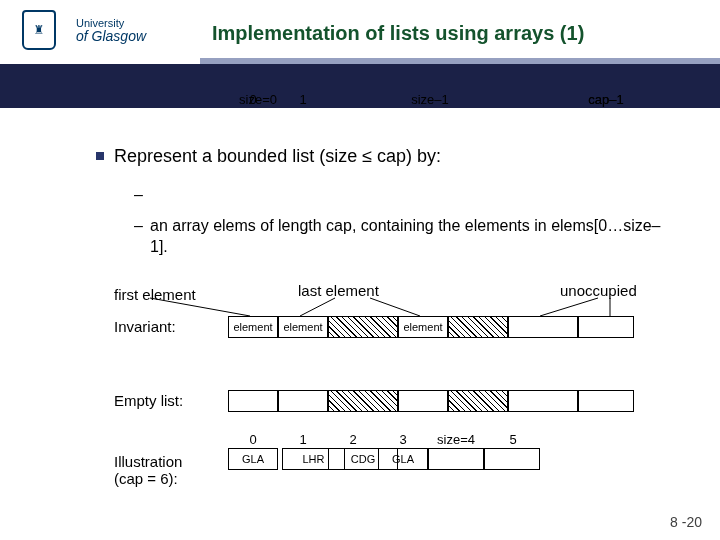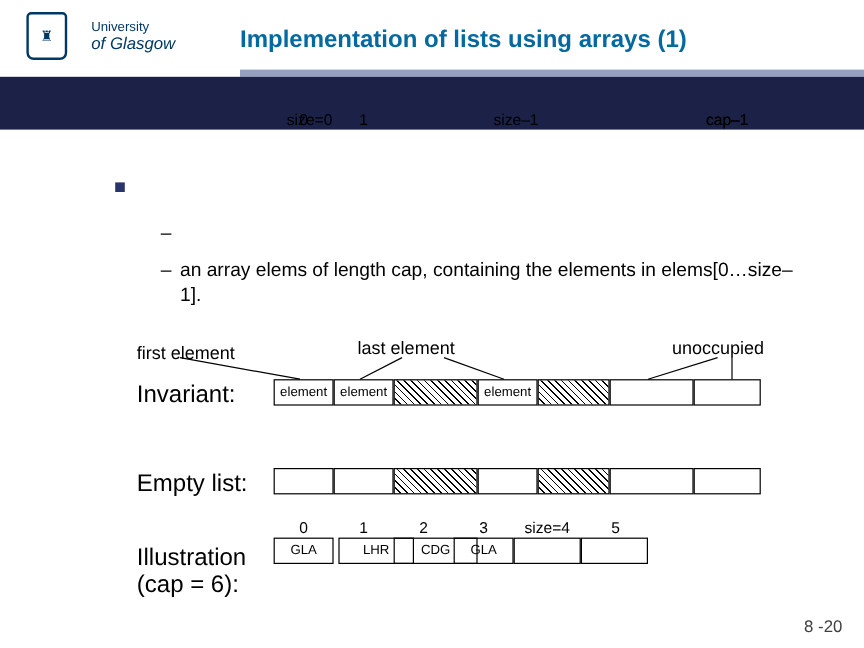--- a/index.html
+++ b/index.html
@@ -6,37 +6,37 @@
   html, body { width: 720px; height: 540px; font-family: Arial, Helvetica, sans-serif; background: #fff; color: #000; overflow: hidden; }
   .slide { position: relative; width: 720px; height: 540px; }
 
   
   .hdr { position: absolute; left: 0; top: 0; width: 720px; height: 64px; background: #fff; }
   .logo { position: absolute; left: 22px; top: 8px; width: 150px; height: 44px; display: flex; align-items: center; color: #003865; }
   .logo-mark { width: 34px; height: 40px; border: 2px solid #003865; border-radius: 4px 4px 6px 6px; display: flex; align-items: center; justify-content: center; font-size: 12px; }
   .logo-text { margin-left: 20px; font-size: 13px; line-height: 1.0; }
   .logo-text .l1 { font-size: 11px; }
   .logo-text .l2 { font-size: 14px; font-style: italic; }
-  .title { position: absolute; left: 200px; top: 22px; font-size: 20px; font-weight: bold; color: #0369a1; }
+  .title { position: absolute; left: 212px; top: 22px; font-size: 20px; font-weight: bold; color: #14532d; }
   .navy-bar { position: absolute; left: 0; top: 64px; width: 720px; height: 44px; background: #1b2147; }
   .navy-notch { position: absolute; left: 200px; top: 58px; width: 520px; height: 6px; background: #96a0c0; }
 
   
   .body { position: absolute; left: 0; top: 108px; width: 720px; height: 400px; }
   .bullet1 { position: absolute; left: 114px; top: 38px; width: 560px; font-size: 18px; }
   .bullet1 .sq { position: absolute; left: -18px; top: 6px; width: 8px; height: 8px; background: #28356a; }
   .bullet2a { position: absolute; left: 150px; top: 78px; width: 520px; font-size: 16px; }
   .bullet2b { position: absolute; left: 150px; top: 108px; width: 520px; font-size: 16px; line-height: 1.3; }
   .dash { position: absolute; left: -16px; top: 0; }
 
   .sec-first { position: absolute; left: 114px; top: 178px; font-size: 15px; }
   .sec-last  { position: absolute; left: 298px; top: 174px; font-size: 15px; }
   .sec-unocc { position: absolute; left: 560px; top: 174px; font-size: 15px; }
 
-  .row-lbl { position: absolute; left: 114px; font-size: 20px; }
+  .row-lbl { position: absolute; left: 114px; font-size: 15px; }
   .lbl-inv { top: 210px; }
   .lbl-emp { top: 284px; }
   .lbl-ill { top: 330px; line-height: 1.1; margin-top: 16px; }
 
   
   .arr { position: absolute; left: 228px; height: 22px; }
   .arr-inv  { top: 208px; }
   .arr-emp  { top: 282px; }
   .arr-ill  { top: 340px; }
   .cell { position: absolute; top: 0; height: 22px; border: 1px solid #000; font-size: 11px; display: flex; align-items: center; justify-content: center; }
@@ -74,20 +74,21 @@
     </div>
     <div class="title">Implementation of lists using arrays (1)</div>
   </div>
   <div class="navy-notch"></div>
   <div class="navy-bar"></div>
 
   <div class="body">
 
     <div class="bullet1">
       <span class="sq"></span>
+      <span>Represent a bounded list (size ≤ cap) by:</span>
     </div>
     <div class="bullet2a">
       <span class="dash">–</span>
     </div>
     <div class="bullet2b">
       <span class="dash">–</span>
       <span>an array elems of length cap, containing the elements in elems[0…size–1].</span>
     </div>
 
     <div class="sec-first">first element</div>

